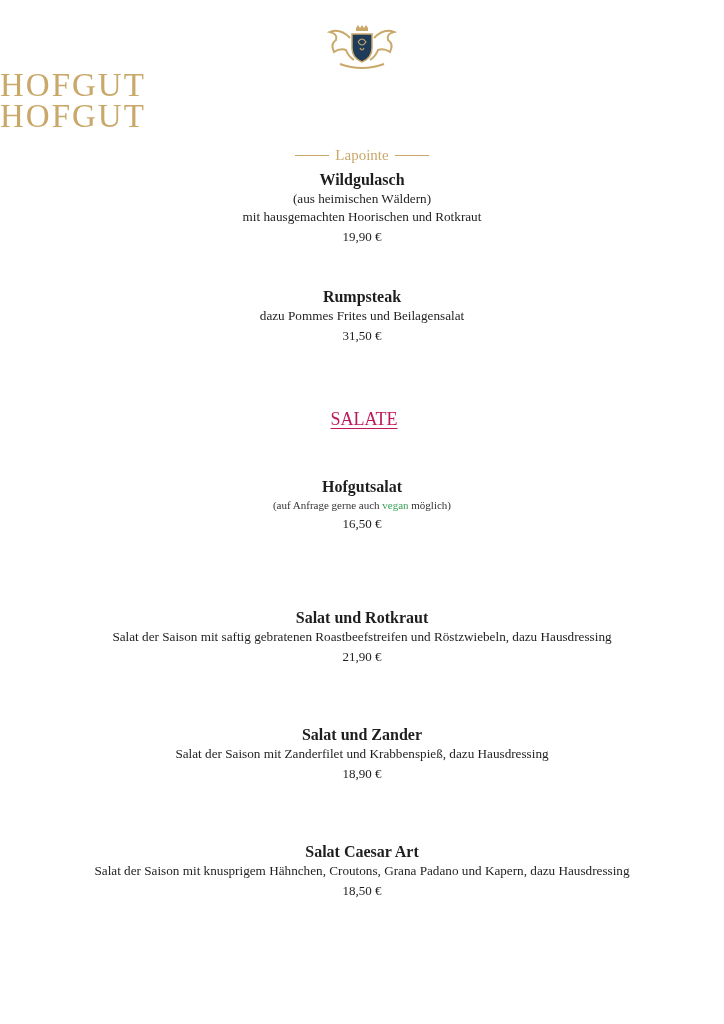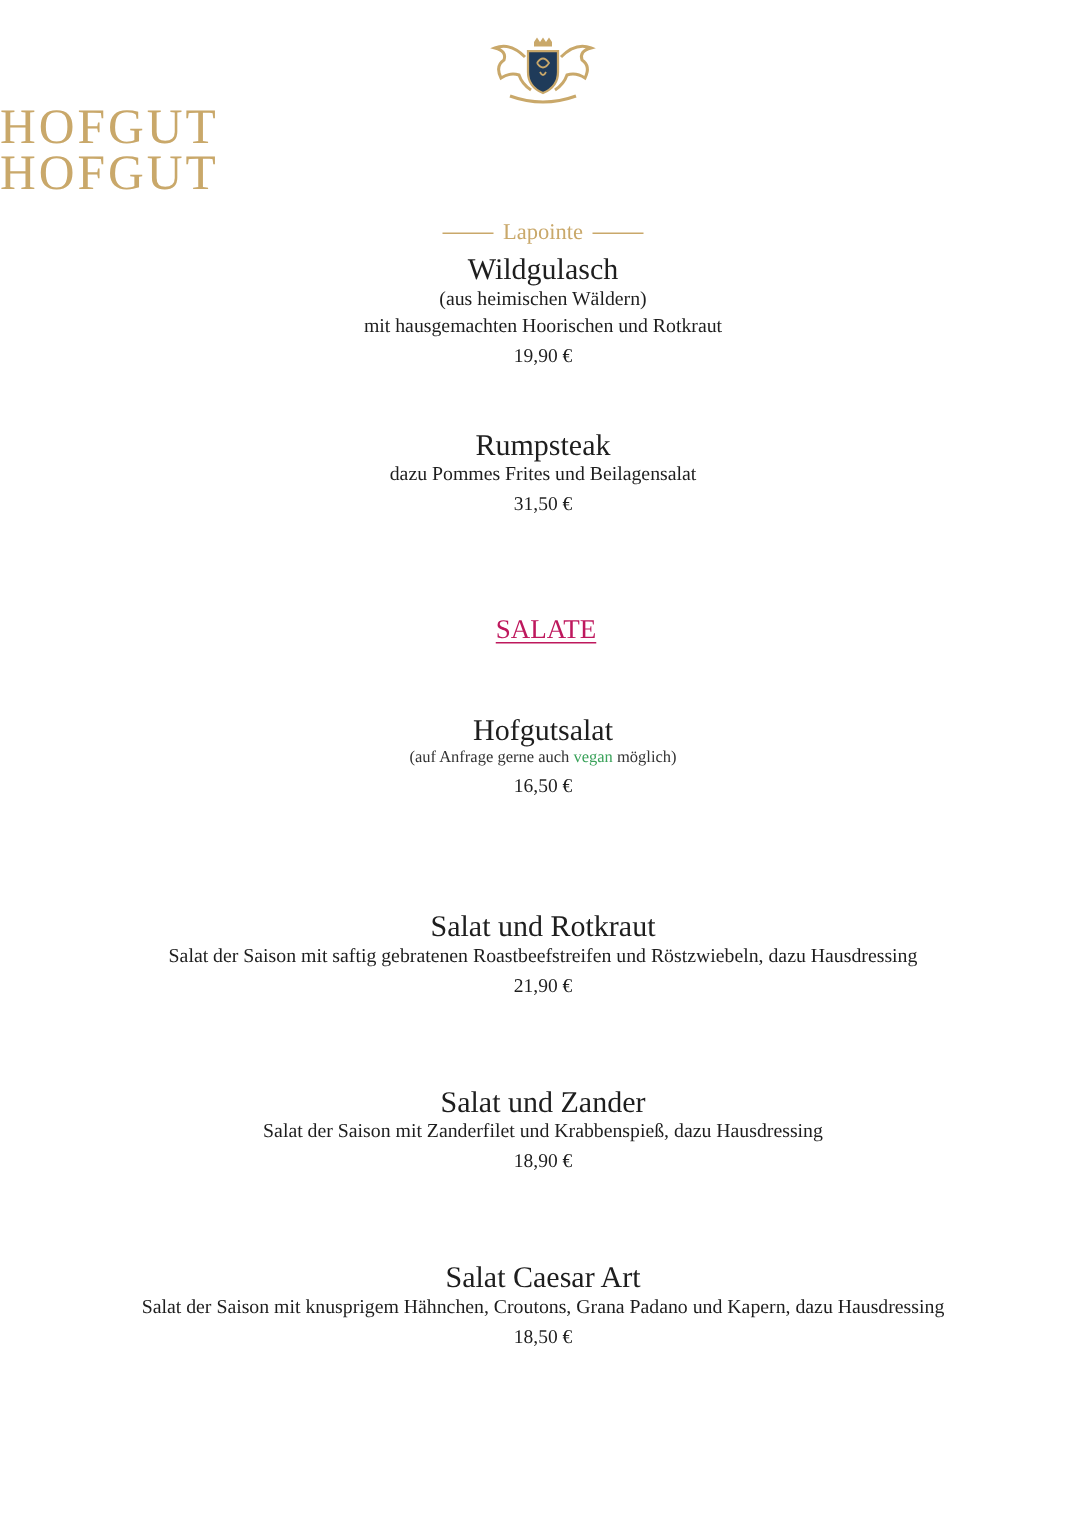--- a/index.html
+++ b/index.html
@@ -22,21 +22,21 @@
       display: flex; align-items: center; justify-content: center;
       color: #c9a86a; font-family: "Liberation Serif", serif; font-size: 15px;
       margin-top: 15px;
     }
     .brand-sub .rule { width: 34px; height: 1px; background: #c9a86a; margin: 0 6px; }
 
     .item {
       position: absolute; left: 0; right: 0; text-align: center;
       font-family: "Liberation Serif", "DejaVu Serif", serif;
     }
-    .item .name { font-size: 20px; font-weight: normal; line-height: 20px; margin: 0; }
+    .item .name { font-size: 16px; font-weight: bold; line-height: 20px; margin: 0; }
     .item .desc { font-size: 13.2px; line-height: 18px; margin: 0; padding: 0 90px; }
     .item .note { font-size: 11px; line-height: 16px; margin: 0; color: #333; }
     .item .note .vegan { color: #3aa25a; }
     .item .price { font-size: 13px; line-height: 22px; margin: 0; }
     .section-title {
       position: absolute; left: 4px; right: 0; top: 409px; text-align: center;
       font-family: "Liberation Serif", serif; font-size: 18px;
       color: #be185d; text-decoration: underline; text-underline-offset: 3px;
     }
   </style>

